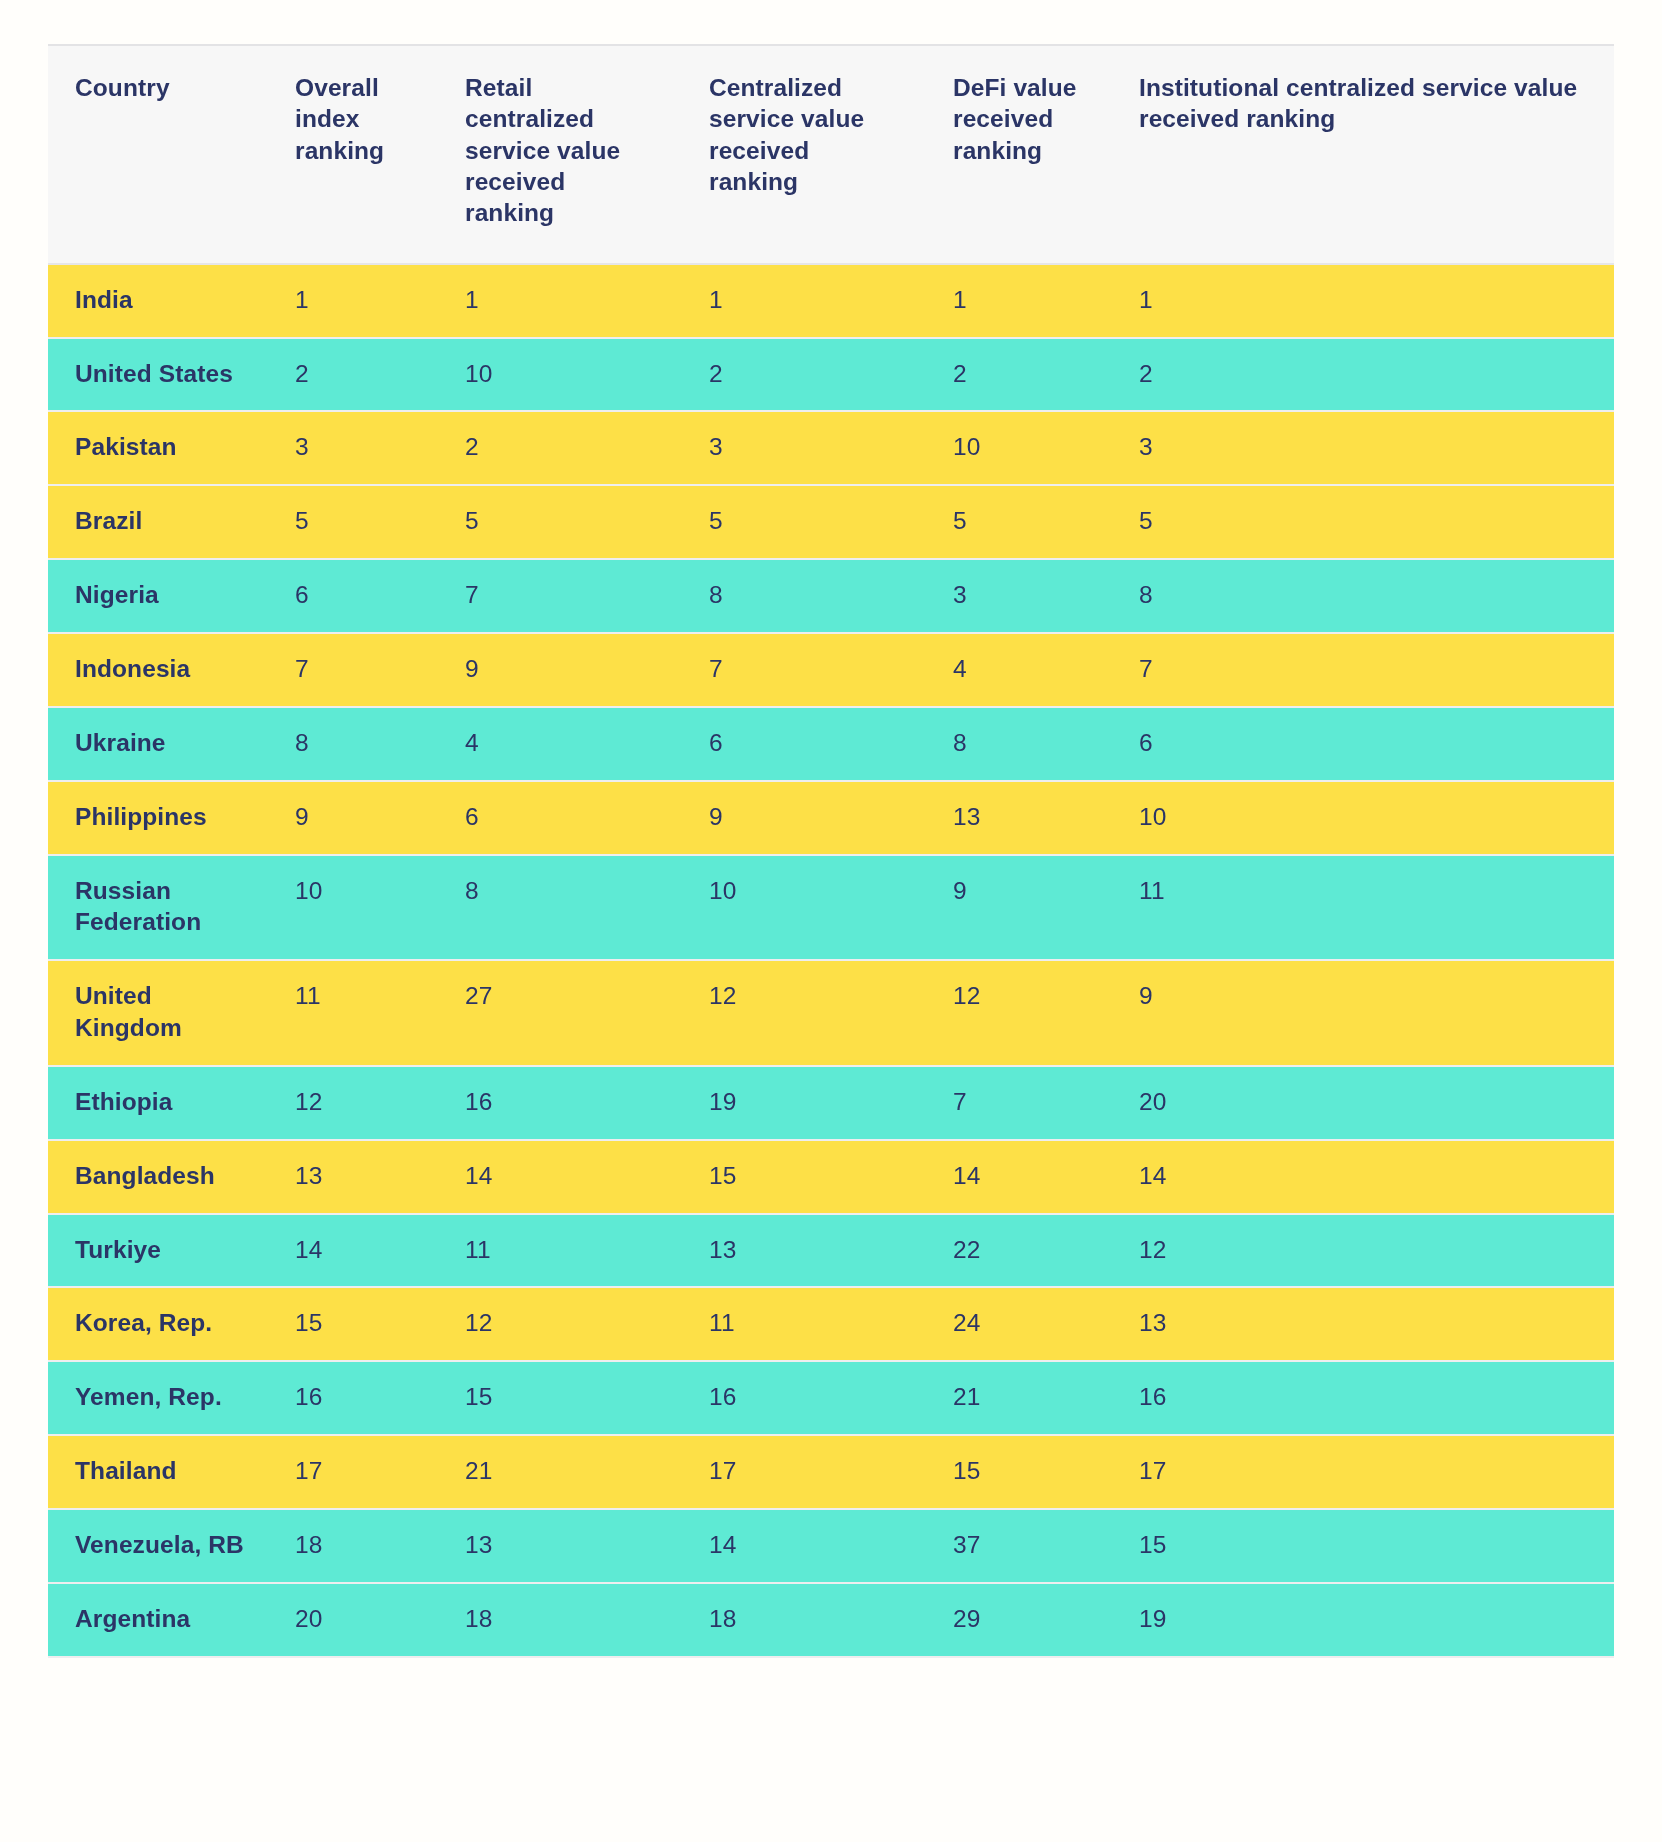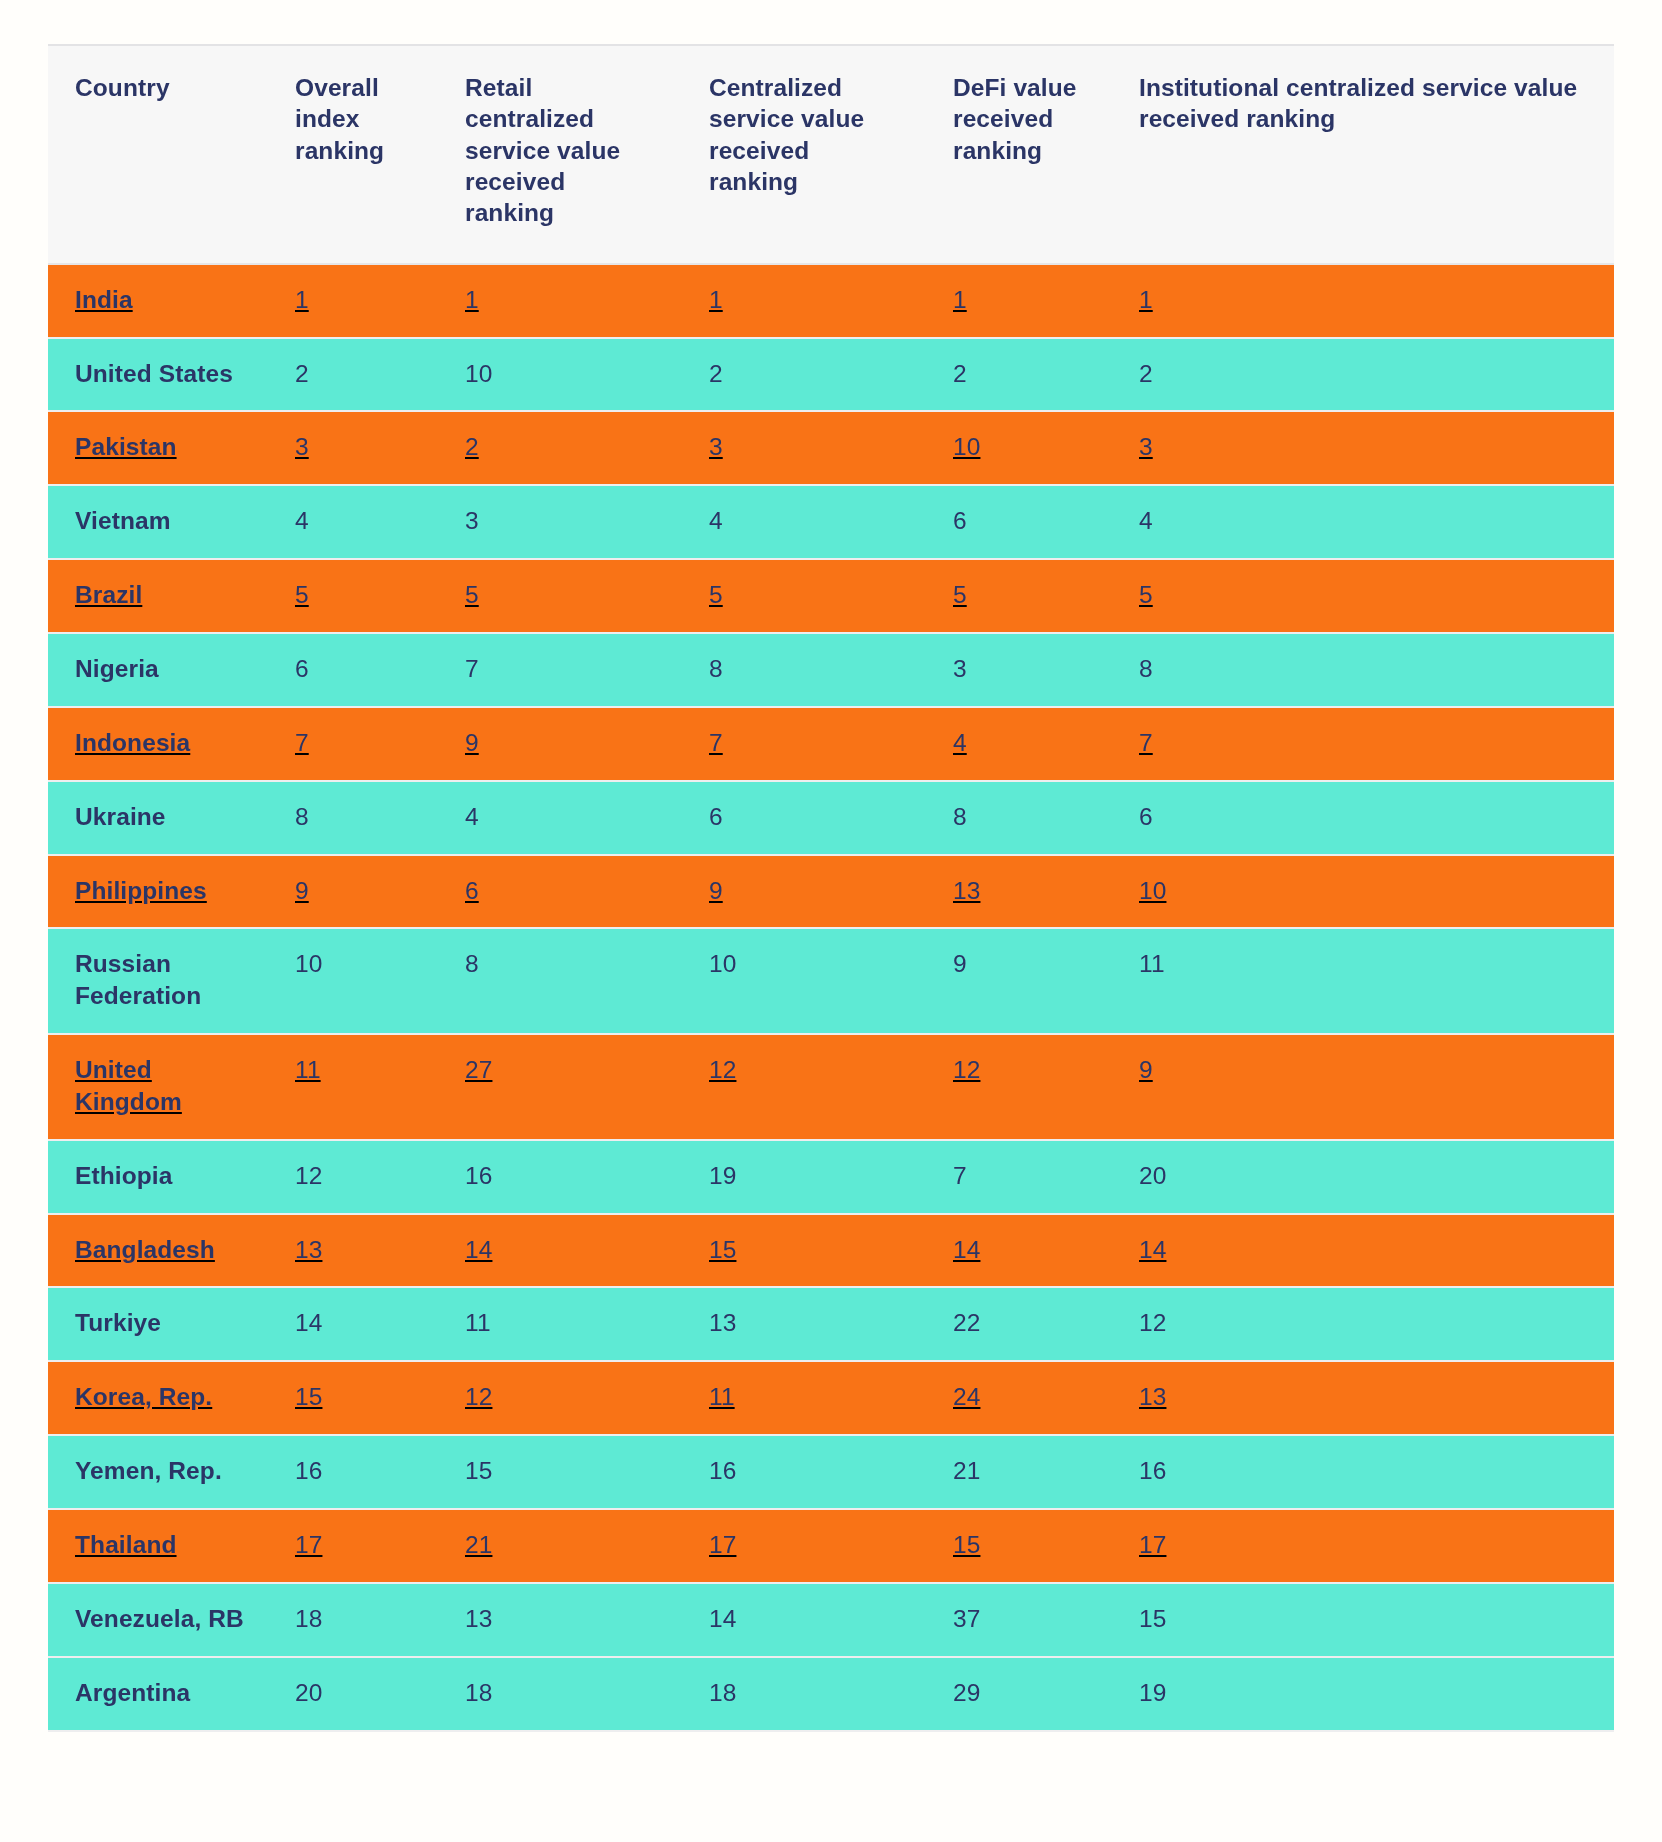--- a/index.html
+++ b/index.html
@@ -77,22 +77,21 @@
 
   tbody td.num-cell {
     font-weight: normal;
   }
 
   tbody tr.stripe {
     background: #5eead4;
   }
 
   tbody tr.plain {
-    background: #f97316;
-    text-decoration: underline;
+    background: #fde047;
   }
 </style>
 </head>
 <body>
 
 <div class="page">
   <div class="table-wrap">
     <table class="rank-table">
       <colgroup>
         <col class="c-country">
@@ -130,28 +129,20 @@
             <td class="num-cell">2</td>
           </tr>
           <tr class="plain">
             <td class="country-cell">Pakistan</td>
             <td class="num-cell">3</td>
             <td class="num-cell">2</td>
             <td class="num-cell">3</td>
             <td class="num-cell">10</td>
             <td class="num-cell">3</td>
           </tr>
-          <tr class="stripe">
-            <td class="country-cell">Vietnam</td>
-            <td class="num-cell">4</td>
-            <td class="num-cell">3</td>
-            <td class="num-cell">4</td>
-            <td class="num-cell">6</td>
-            <td class="num-cell">4</td>
-          </tr>
           <tr class="plain">
             <td class="country-cell">Brazil</td>
             <td class="num-cell">5</td>
             <td class="num-cell">5</td>
             <td class="num-cell">5</td>
             <td class="num-cell">5</td>
             <td class="num-cell">5</td>
           </tr>
           <tr class="stripe">
             <td class="country-cell">Nigeria</td>

